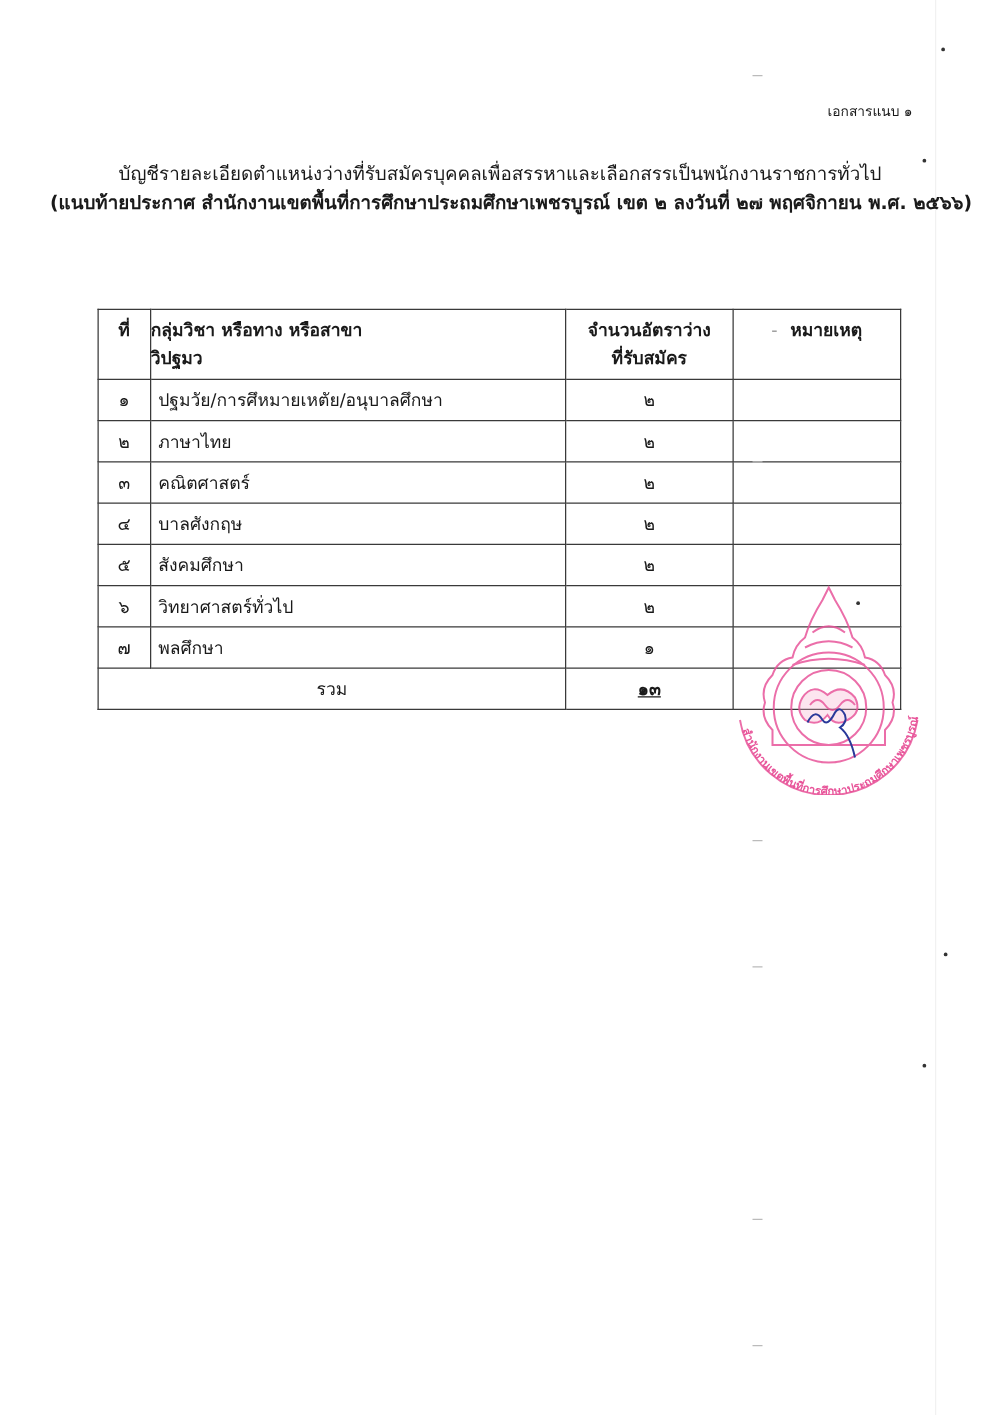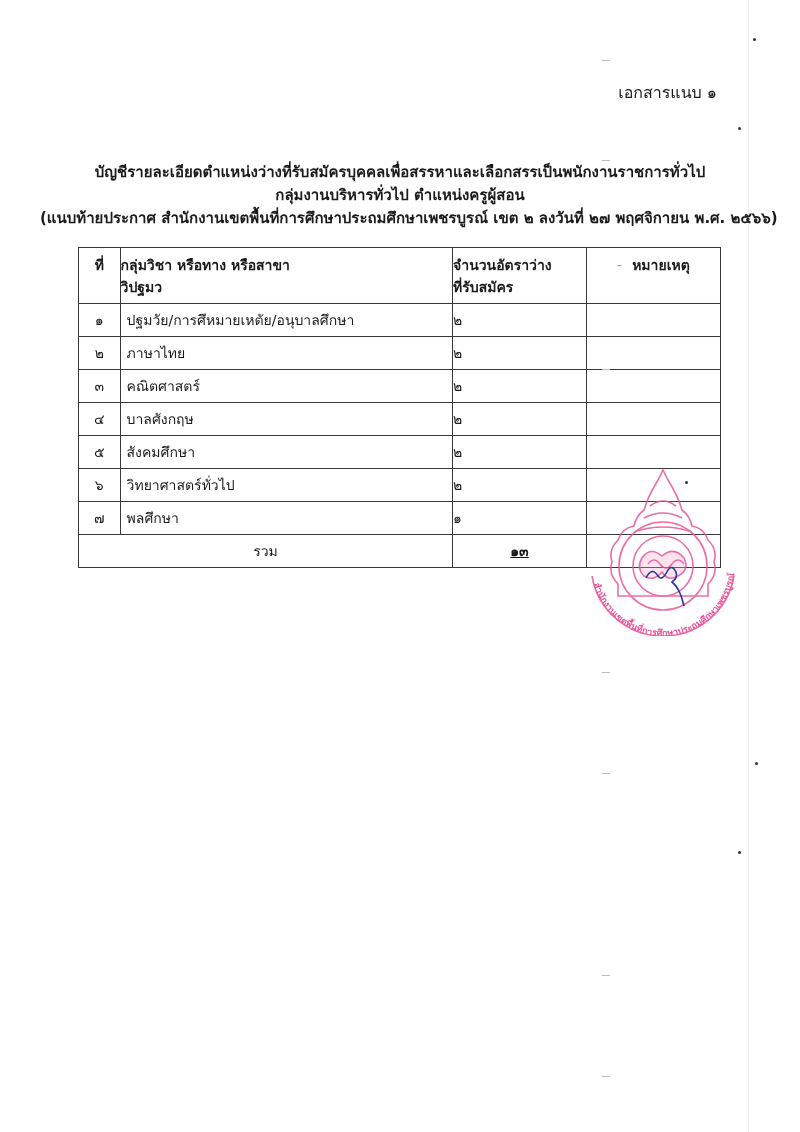--- a/index.html
+++ b/index.html
@@ -1,53 +1,52 @@
 <!DOCTYPE html>
 <html><head>
 <meta charset="utf-8">
 <style>
   html, body { margin: 0; padding: 0; }
   body {
     width: 800px; height: 1132px; background: #ffffff; position: relative; overflow: hidden;
     font-family: "DejaVu Sans", "Liberation Sans", sans-serif; color: #1a1a1a;
   }
   .page-edge { position: absolute; left: 748px; top: 0; width: 1px; height: 1132px; background: #f1f1f1; }
-  .annex { position: absolute; right: 83px; top: 80px; font-size: 16px; }
+  .annex { position: absolute; right: 70px; top: 80px; font-size: 11px; }
   .titles { position: absolute; left: 40px; width: 720px; top: 128px; text-align: center; }
   .titles div { font-size: 15px; line-height: 23px; font-weight: bold; white-space: nowrap; }
-  .titles .t1 { font-weight: bold; margin-top: 33px; }
+  .titles .t1 { font-weight: normal; }
   table.vac {
     position: absolute; left: 78px; top: 247px; width: 643px;
     border-collapse: collapse; font-size: 14px;
   }
   table.vac th, table.vac td { border: 1.3px solid #3a3a3a; padding: 0; }
   table.vac th { font-weight: bold; height: 49px; vertical-align: top; padding-top: 6px; line-height: 22px; font-size: 14px; }
   table.vac td { height: 32px; }
   .c-no { width: 41px; text-align: center; }
   .c-subj { width: 329px; text-align: left; padding-left: 6px !important; }
-  .c-cnt { width: 134px; text-align: left; }
+  .c-cnt { width: 134px; text-align: center; }
   .c-rem { width: 134px; }
   th.c-subj { text-align: left; padding-left: 0 !important; }
   .total-label { text-align: center; font-weight: normal; }
   .total-val { text-align: center; font-weight: bold; text-decoration: underline; }
   .dash { color: #999; font-weight: normal; margin-right: 10px; }
   .speck { position: absolute; width: 3px; height: 3px; background: #333; border-radius: 50%; }
   .tick { position: absolute; width: 8px; height: 1px; background: #bbb; }
   .seal { position: absolute; left: 578px; top: 466px; width: 170px; height: 170px; }
 </style>
 </head>
 <body>
 
 <div class="page-edge"></div>
 
 <div class="annex">เอกสารแนบ ๑</div>
 
 <div class="titles">
   <div class="t1">บัญชีรายละเอียดตำแหน่งว่างที่รับสมัครบุคคลเพื่อสรรหาและเลือกสรรเป็นพนักงานราชการทั่วไป</div>
-  <div>กลุ่มงานบริหารทั่วไป ตำแหน่งครูผู้สอน</div>
   <div>(แนบท้ายประกาศ สำนักงานเขตพื้นที่การศึกษาประถมศึกษาเพชรบูรณ์ เขต ๒  ลงวันที่ ๒๗  พฤศจิกายน พ.ศ. ๒๕๖๖)</div>
 </div>
 
 <table class="vac">
   <thead>
     <tr>
       <th class="c-no">ที่</th>
       <th class="c-subj">
         <div>กลุ่มวิชา หรือทาง หรือสาขา</div>
         <div>วิปฐมว</div>

